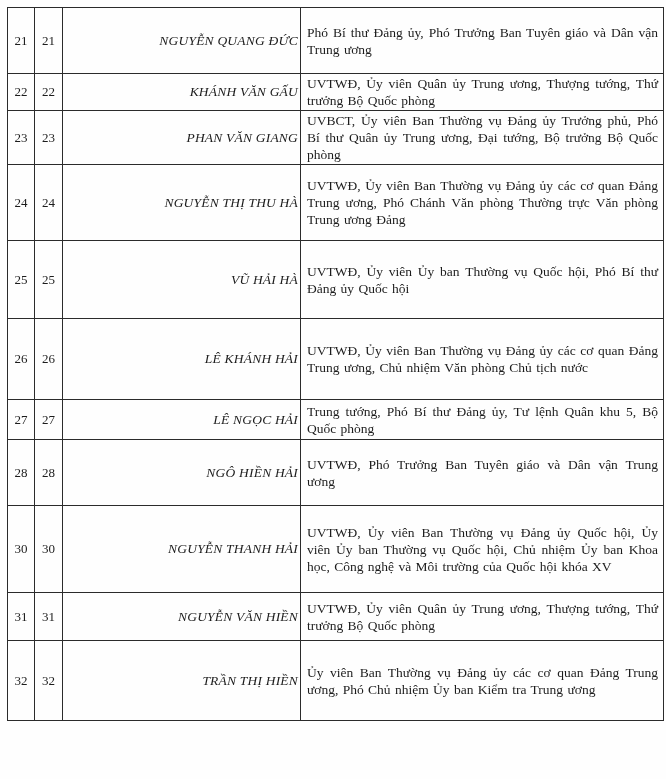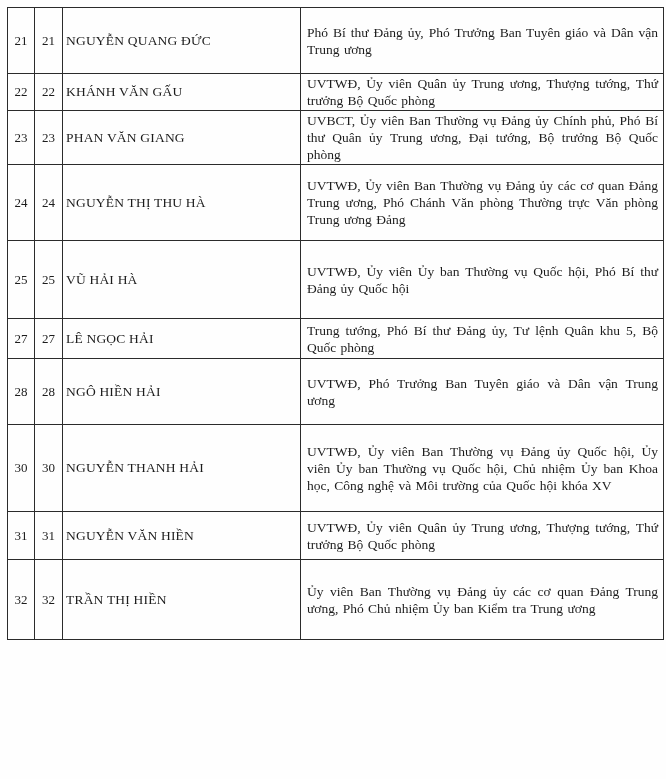--- a/index.html
+++ b/index.html
@@ -33,25 +33,26 @@
   col.c1 { width: 27px; }
   col.c2 { width: 28px; }
   col.c3 { width: 238px; }
   col.c4 { width: 363px; }
   td.num {
     text-align: center;
     font-size: 13px;
     padding: 0;
   }
   td.name {
-    text-align: left;
+    text-align: right;
     font-size: 13.5px;
     letter-spacing: 0.2px;
     padding: 0 2px 0 3px;
     white-space: nowrap;
+    font-style: italic;
   }
   td.pos {
     text-align: justify;
     font-size: 13.5px;
     line-height: 17px;
     padding: 1px 5px 1px 6px;
     word-spacing: 1px;
   }
 </style>
 </head>
@@ -75,33 +76,39 @@
       <tr style="height:36px">
         <td class="num">22</td>
         <td class="num">22</td>
         <td class="name">KHÁNH VĂN GẤU</td>
         <td class="pos">UVTWĐ, Ủy viên Quân ủy Trung ương, Thượng tướng, Thứ trưởng Bộ Quốc phòng</td>
       </tr>
       <tr style="height:45px">
         <td class="num">23</td>
         <td class="num">23</td>
         <td class="name">PHAN VĂN GIANG</td>
-        <td class="pos">UVBCT, Ủy viên Ban Thường vụ Đảng ủy Chính phủ, Phó Bí thư Quân ủy Trung ương, Đại tướng, Bộ trưởng Bộ Quốc phòng</td>
+        <td class="pos">UVBCT, Ủy viên Ban Thường vụ Đảng ủy Trưởng phủ, Phó Bí thư Quân ủy Trung ương, Đại tướng, Bộ trưởng Bộ Quốc phòng</td>
       </tr>
       <tr style="height:76px">
         <td class="num">24</td>
         <td class="num">24</td>
         <td class="name">NGUYỄN THỊ THU HÀ</td>
         <td class="pos">UVTWĐ, Ủy viên Ban Thường vụ Đảng ủy các cơ quan Đảng Trung ương, Phó Chánh Văn phòng Thường trực Văn phòng Trung ương Đảng</td>
       </tr>
       <tr style="height:78px">
         <td class="num">25</td>
         <td class="num">25</td>
         <td class="name">VŨ HẢI HÀ</td>
         <td class="pos">UVTWĐ, Ủy viên Ủy ban Thường vụ Quốc hội, Phó Bí thư Đảng ủy Quốc hội</td>
+      </tr>
+      <tr style="height:81px">
+        <td class="num">26</td>
+        <td class="num">26</td>
+        <td class="name">LÊ KHÁNH HẢI</td>
+        <td class="pos">UVTWĐ, Ủy viên Ban Thường vụ Đảng ủy các cơ quan Đảng Trung ương, Chủ nhiệm Văn phòng Chủ tịch nước</td>
       </tr>
       <tr style="height:40px">
         <td class="num">27</td>
         <td class="num">27</td>
         <td class="name">LÊ NGỌC HẢI</td>
         <td class="pos">Trung tướng, Phó Bí thư Đảng ủy, Tư lệnh Quân khu 5, Bộ Quốc phòng</td>
       </tr>
       <tr style="height:66px">
         <td class="num">28</td>
         <td class="num">28</td>

